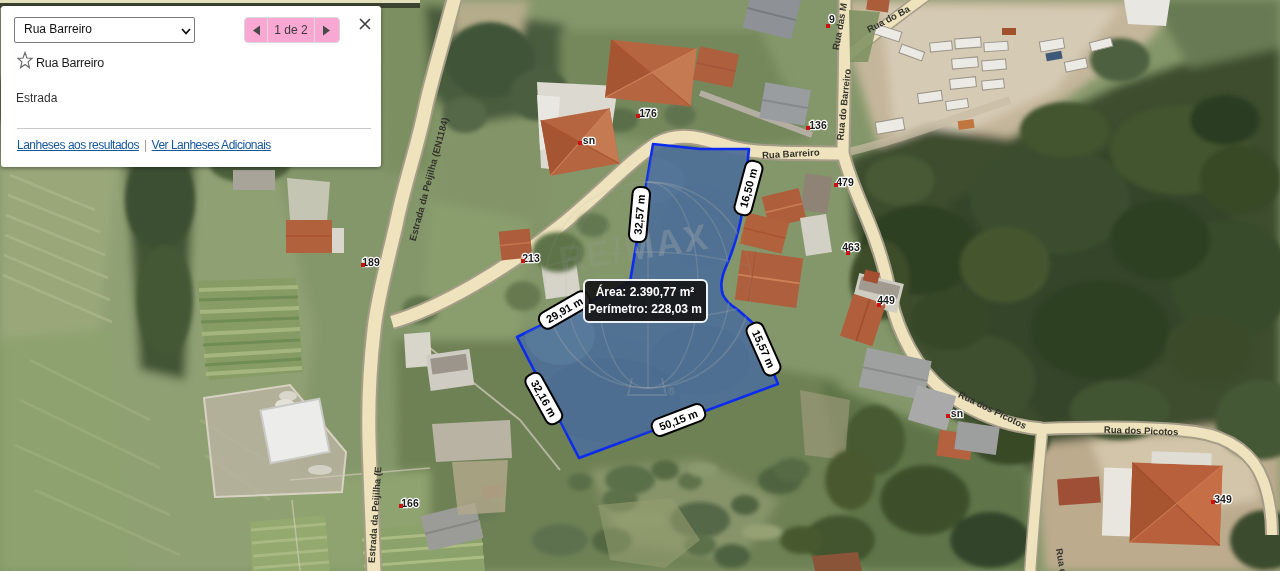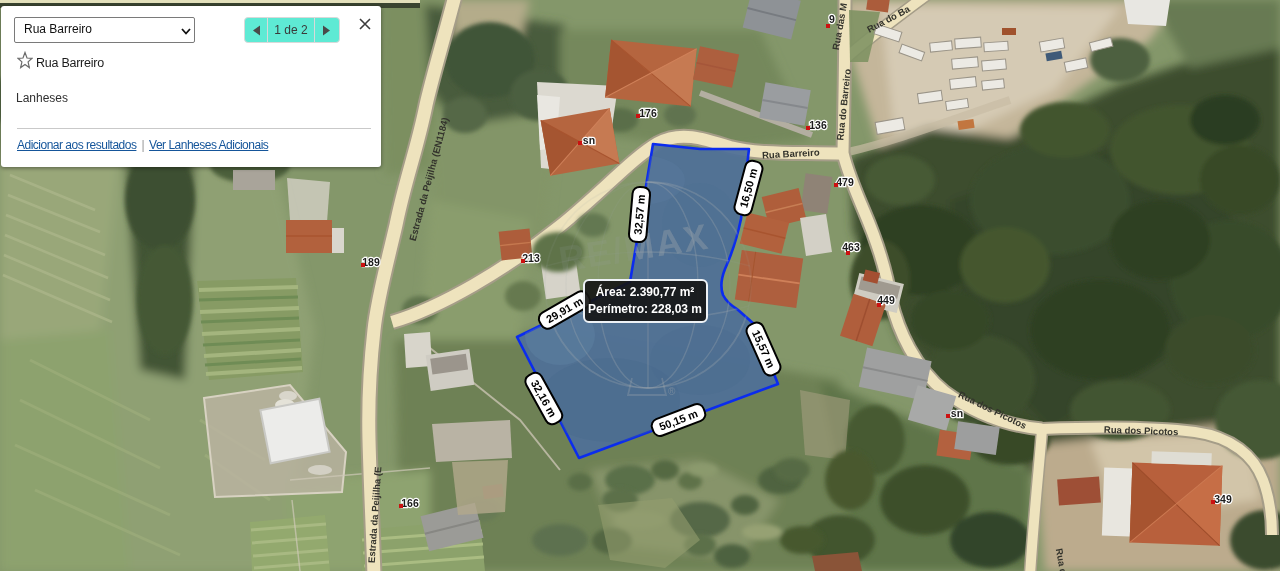--- a/index.html
+++ b/index.html
@@ -2,21 +2,21 @@
 <html><head>
 <meta charset="utf-8">
 <style>
 html,body{margin:0;padding:0;background:#fff}
 body{width:1280px;height:571px;overflow:hidden;font-family:"Liberation Sans",sans-serif;-webkit-font-smoothing:antialiased}
 #wrap{position:relative;width:1280px;height:571px}
 #map{position:absolute;left:0;top:0}
 #panel{position:absolute;left:1px;top:6px;width:380px;height:161px;background:#fff;border-radius:3px;box-shadow:0 1px 4px rgba(0,0,0,.45)}
 #sel{position:absolute;left:13px;top:11px;width:179px;height:24px;border:1px solid #7a7a7a;border-radius:2px;background:#fff}
 #sel .t{position:absolute;left:9px;top:4px;font-size:12px;color:#111}
-#nav{position:absolute;left:243px;top:11px;width:94px;height:24px;border:1px solid #d9d9d9;border-radius:4px;background:#5eead4;display:flex}
+#nav{position:absolute;left:243px;top:11px;width:94px;height:24px;border:1px solid #d9d9d9;border-radius:4px;background:#f9a8d4;display:flex}
 #nav .cell{height:24px;display:flex;align-items:center;justify-content:center;box-sizing:border-box}
 #nav .c1{width:23px;border-right:1px solid #d9d9d9}
 #nav .c2{width:46px;font-size:12px;color:#3a3a3a}
 #nav .c3{width:24px;border-left:1px solid #d9d9d9}
 #close{position:absolute;left:358px;top:12px;width:12px;height:12px}
 #star{position:absolute;left:16px;top:45px}
 #title{position:absolute;left:35px;top:50px;font-size:12.5px;color:#1c1c1c;letter-spacing:-0.25px}
 #sub{position:absolute;left:15px;top:85px;font-size:12px;color:#303030}
 #div{position:absolute;left:16px;top:122px;width:354px;height:1px;background:#c9c9c9}
 #links{position:absolute;left:16px;top:132px;font-size:12px;letter-spacing:-0.5px}
@@ -551,19 +551,19 @@
   <svg id="close" width="12" height="12">
         <path d="M1 1 L11 11 M11 1 L1 11" stroke="#3c3c3c" stroke-width="1.6"></path>
       </svg>
 
   <svg id="star" width="16" height="18" viewBox="0 0 16 18">
         <path d="M8 1.5 L10 7 L15 7.3 L11.1 10.9 L12.3 16.5 L8 13.4 L3.7 16.5 L4.9 10.9 L1 7.3 L6 7 Z" fill="none" stroke="#6b6b6b" stroke-width="1.2"></path>
       </svg>
 
   <div id="title">Rua Barreiro</div>
 
-  <div id="sub">Lanheses</div>
+  <div id="sub">Estrada</div>
 
   <div id="div"></div>
 
-  <div id="links"><a>Adicionar aos resultados</a><span class="sep">|</span><a>Ver Lanheses Adicionais</a></div>
+  <div id="links"><a>Lanheses aos resultados</a><span class="sep">|</span><a>Ver Lanheses Adicionais</a></div>
 </div>
 </div>
 
 </body></html>

